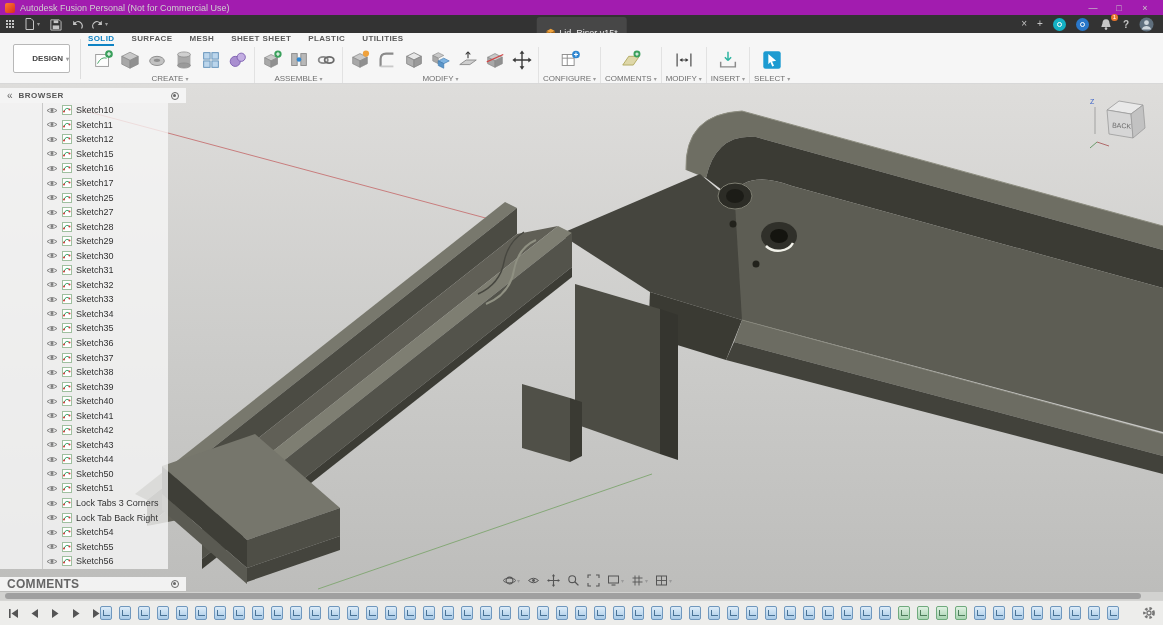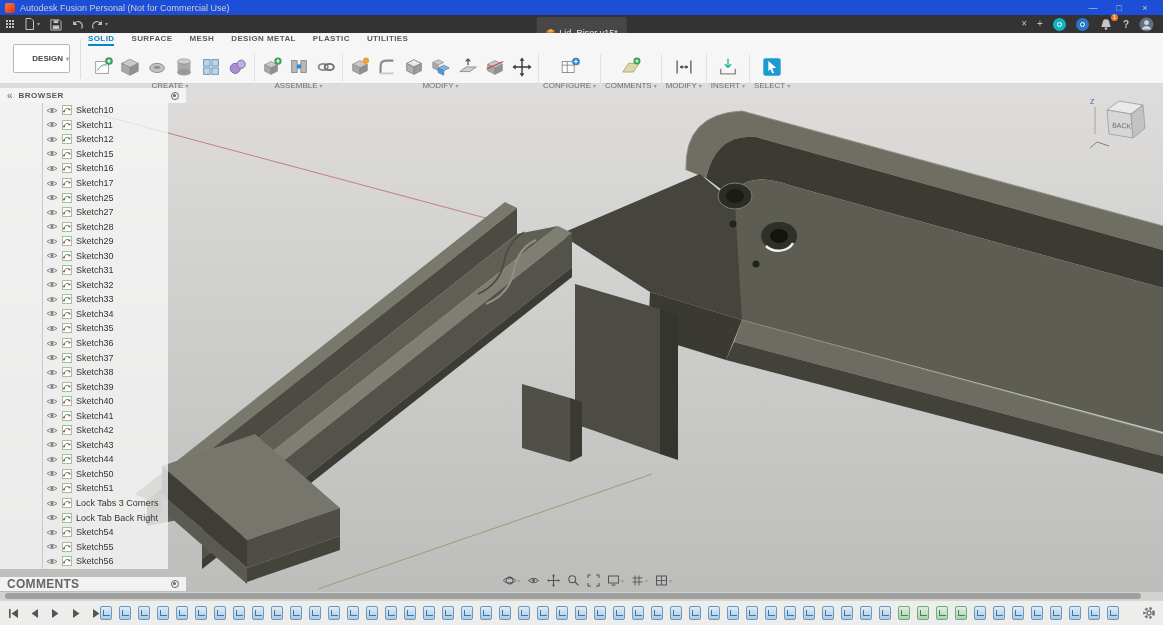--- a/index.html
+++ b/index.html
@@ -1,20 +1,20 @@
 <!DOCTYPE html>
 <html><head>
 <meta charset="utf-8">
 <style>
   *{box-sizing:border-box;margin:0;padding:0}
   html,body{width:1163px;height:625px;overflow:hidden}
   body{font-family:"Liberation Sans",sans-serif;position:relative;background:#cfcfcd;-webkit-font-smoothing:antialiased}
 
   
-  .titlebar{position:absolute;top:0;left:0;right:0;height:15px;background:#1d4ed8;display:flex;align-items:center;gap:5px;padding:0 5px;z-index:20}
+  .titlebar{position:absolute;top:0;left:0;right:0;height:15px;background:#a21caf;display:flex;align-items:center;gap:5px;padding:0 5px;z-index:20}
   .app-logo{width:10px;height:10px;border-radius:2px;background:linear-gradient(135deg,#ff7a2f,#d92f1f);flex:0 0 auto}
   .app-title{color:#cfcfcf;font-size:9px;white-space:nowrap}
   .win-controls{margin-left:auto;display:flex}
   .win-btn{width:26px;height:15px;color:#c9c9c9;font-size:9px;display:flex;align-items:center;justify-content:center;cursor:default}
 
   
   .tabbar{position:absolute;top:15px;left:0;right:0;height:18px;background:#333;display:flex;align-items:center;padding:0 6px;z-index:20}
   .tb-left{display:flex;align-items:center;gap:9px}
   .tb-ic{display:flex;align-items:center;gap:1px;color:#c4c4c4}
   .grid-dots{width:8px;height:8px;position:relative}
@@ -31,21 +31,21 @@
   .badge{position:absolute;top:-4px;right:-5px;background:#e8762d;color:#fff;font-size:6px;line-height:7px;min-width:7px;text-align:center;border-radius:4px;padding:0 1px}
   .help-ic{color:#c4c4c4;font-size:10px;font-weight:bold}
 
   
   .ribbon{position:absolute;top:33px;left:0;right:0;height:51px;background:#f6f6f6;border-bottom:1px solid #d8d8d8;z-index:20}
   .design-btn{position:absolute;left:13px;top:11px;width:57px;height:29px;border:1px solid #b8b8b8;border-radius:2px;background:#fff;display:flex;align-items:center;justify-content:flex-end;gap:3px;font-size:8px;color:#444;font-weight:bold}
   .design-sep{position:absolute;left:80px;top:6px;height:40px;width:1px;background:#ddd}
   .ribbon-tabs{position:absolute;left:88px;top:0;height:13px;display:flex;gap:17px;align-items:flex-end}
   .rtab{font-size:8px;font-weight:bold;color:#5a5a5a;letter-spacing:.4px;padding-bottom:1px;border-bottom:2px solid transparent;cursor:default;white-space:nowrap}
   .rtab.active{color:#0e83c4;border-bottom-color:#0e83c4}
-  .ribbon-groups{position:absolute;left:86px;top:21px;display:flex;align-items:stretch}
+  .ribbon-groups{position:absolute;left:86px;top:14px;display:flex;align-items:stretch}
   .rgroup{display:flex;flex-direction:column;align-items:center;padding:0 4px}
   .rgroup + .rgroup{border-left:1px solid #e2e2e2}
   .rtools{display:flex;gap:2px;height:26px;align-items:center}
   .tool{width:25px;height:25px;display:flex;align-items:center;justify-content:center;border-radius:2px}
   .rlabel{font-size:8px;color:#6e6e6e;display:flex;align-items:center;gap:2px;margin-top:1px;white-space:nowrap}
 
   
   .viewport{position:absolute;top:84px;left:0;right:0;height:508px;background:linear-gradient(180deg,#dedddb 0%,#cbcbc9 55%,#bdbdbb 100%);overflow:hidden;z-index:1}
   .model-svg{position:absolute;left:0;top:0}
 
@@ -183,21 +183,21 @@
   <div class="design-sep"></div>
 
   <div class="ribbon-tabs">
 
       <span class="rtab active">SOLID</span>
 
       <span class="rtab normal">SURFACE</span>
 
       <span class="rtab normal">MESH</span>
 
-      <span class="rtab normal">DESIGN METAL</span>
+      <span class="rtab normal">SHEET SHEET</span>
 
       <span class="rtab normal">PLASTIC</span>
 
       <span class="rtab normal">UTILITIES</span>
     </div>
 
   <div class="ribbon-groups">
 
     <div class="rgroup">
       <div class="rtools">

